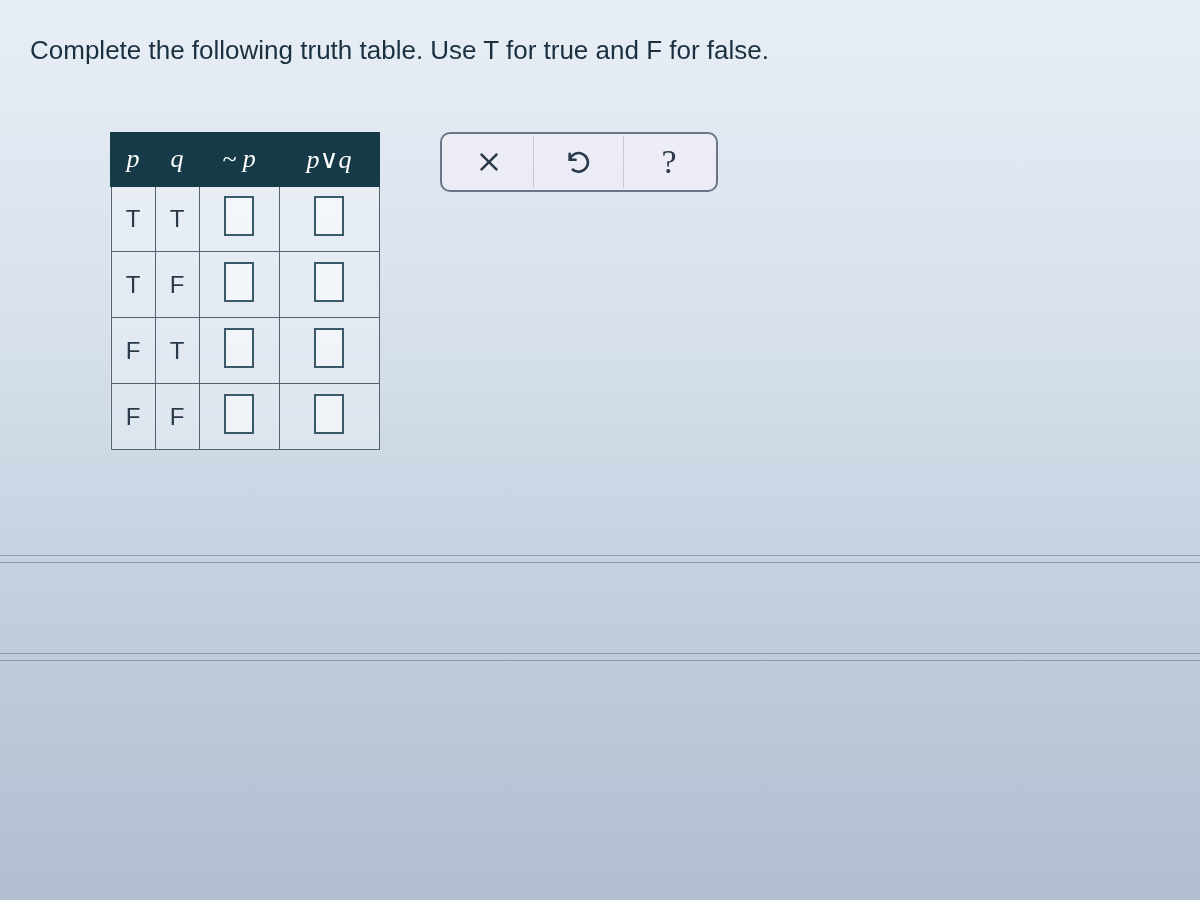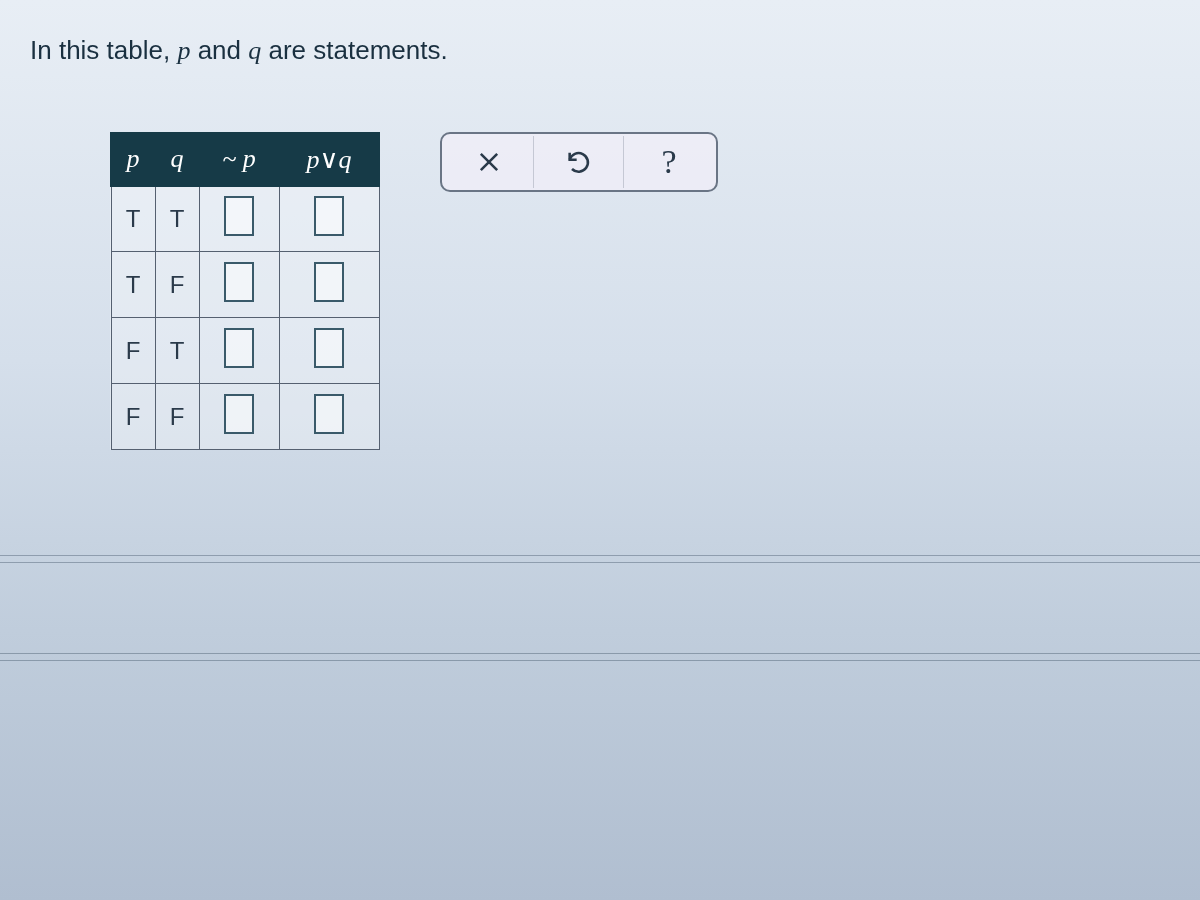--- a/index.html
+++ b/index.html
@@ -103,23 +103,21 @@
     .hl1 { margin-top: 555px; }
     .hl2 { margin-top: 6px; }
     .hl3 { margin-top: 90px; }
     .hl4 { margin-top: 6px; }
     .or-sym { font-style: normal; }
   </style>
 </head>
 <body>
 
 <div class="prompt">
-  <div>
-    <span>In this table, </span><span class="var">p</span><span> and </span><span class="var">q</span><span> are statements.</span>
-  </div>
+  <div>Complete the following truth table. Use T for true and F for false.</div>
 </div>
 
 <div class="content-row">
   <table class="truth-table">
     <thead>
       <tr>
         <th class="narrow">p</th>
         <th class="narrow">q</th>
         <th class="mid">~ p</th>
         <th class="wide">

